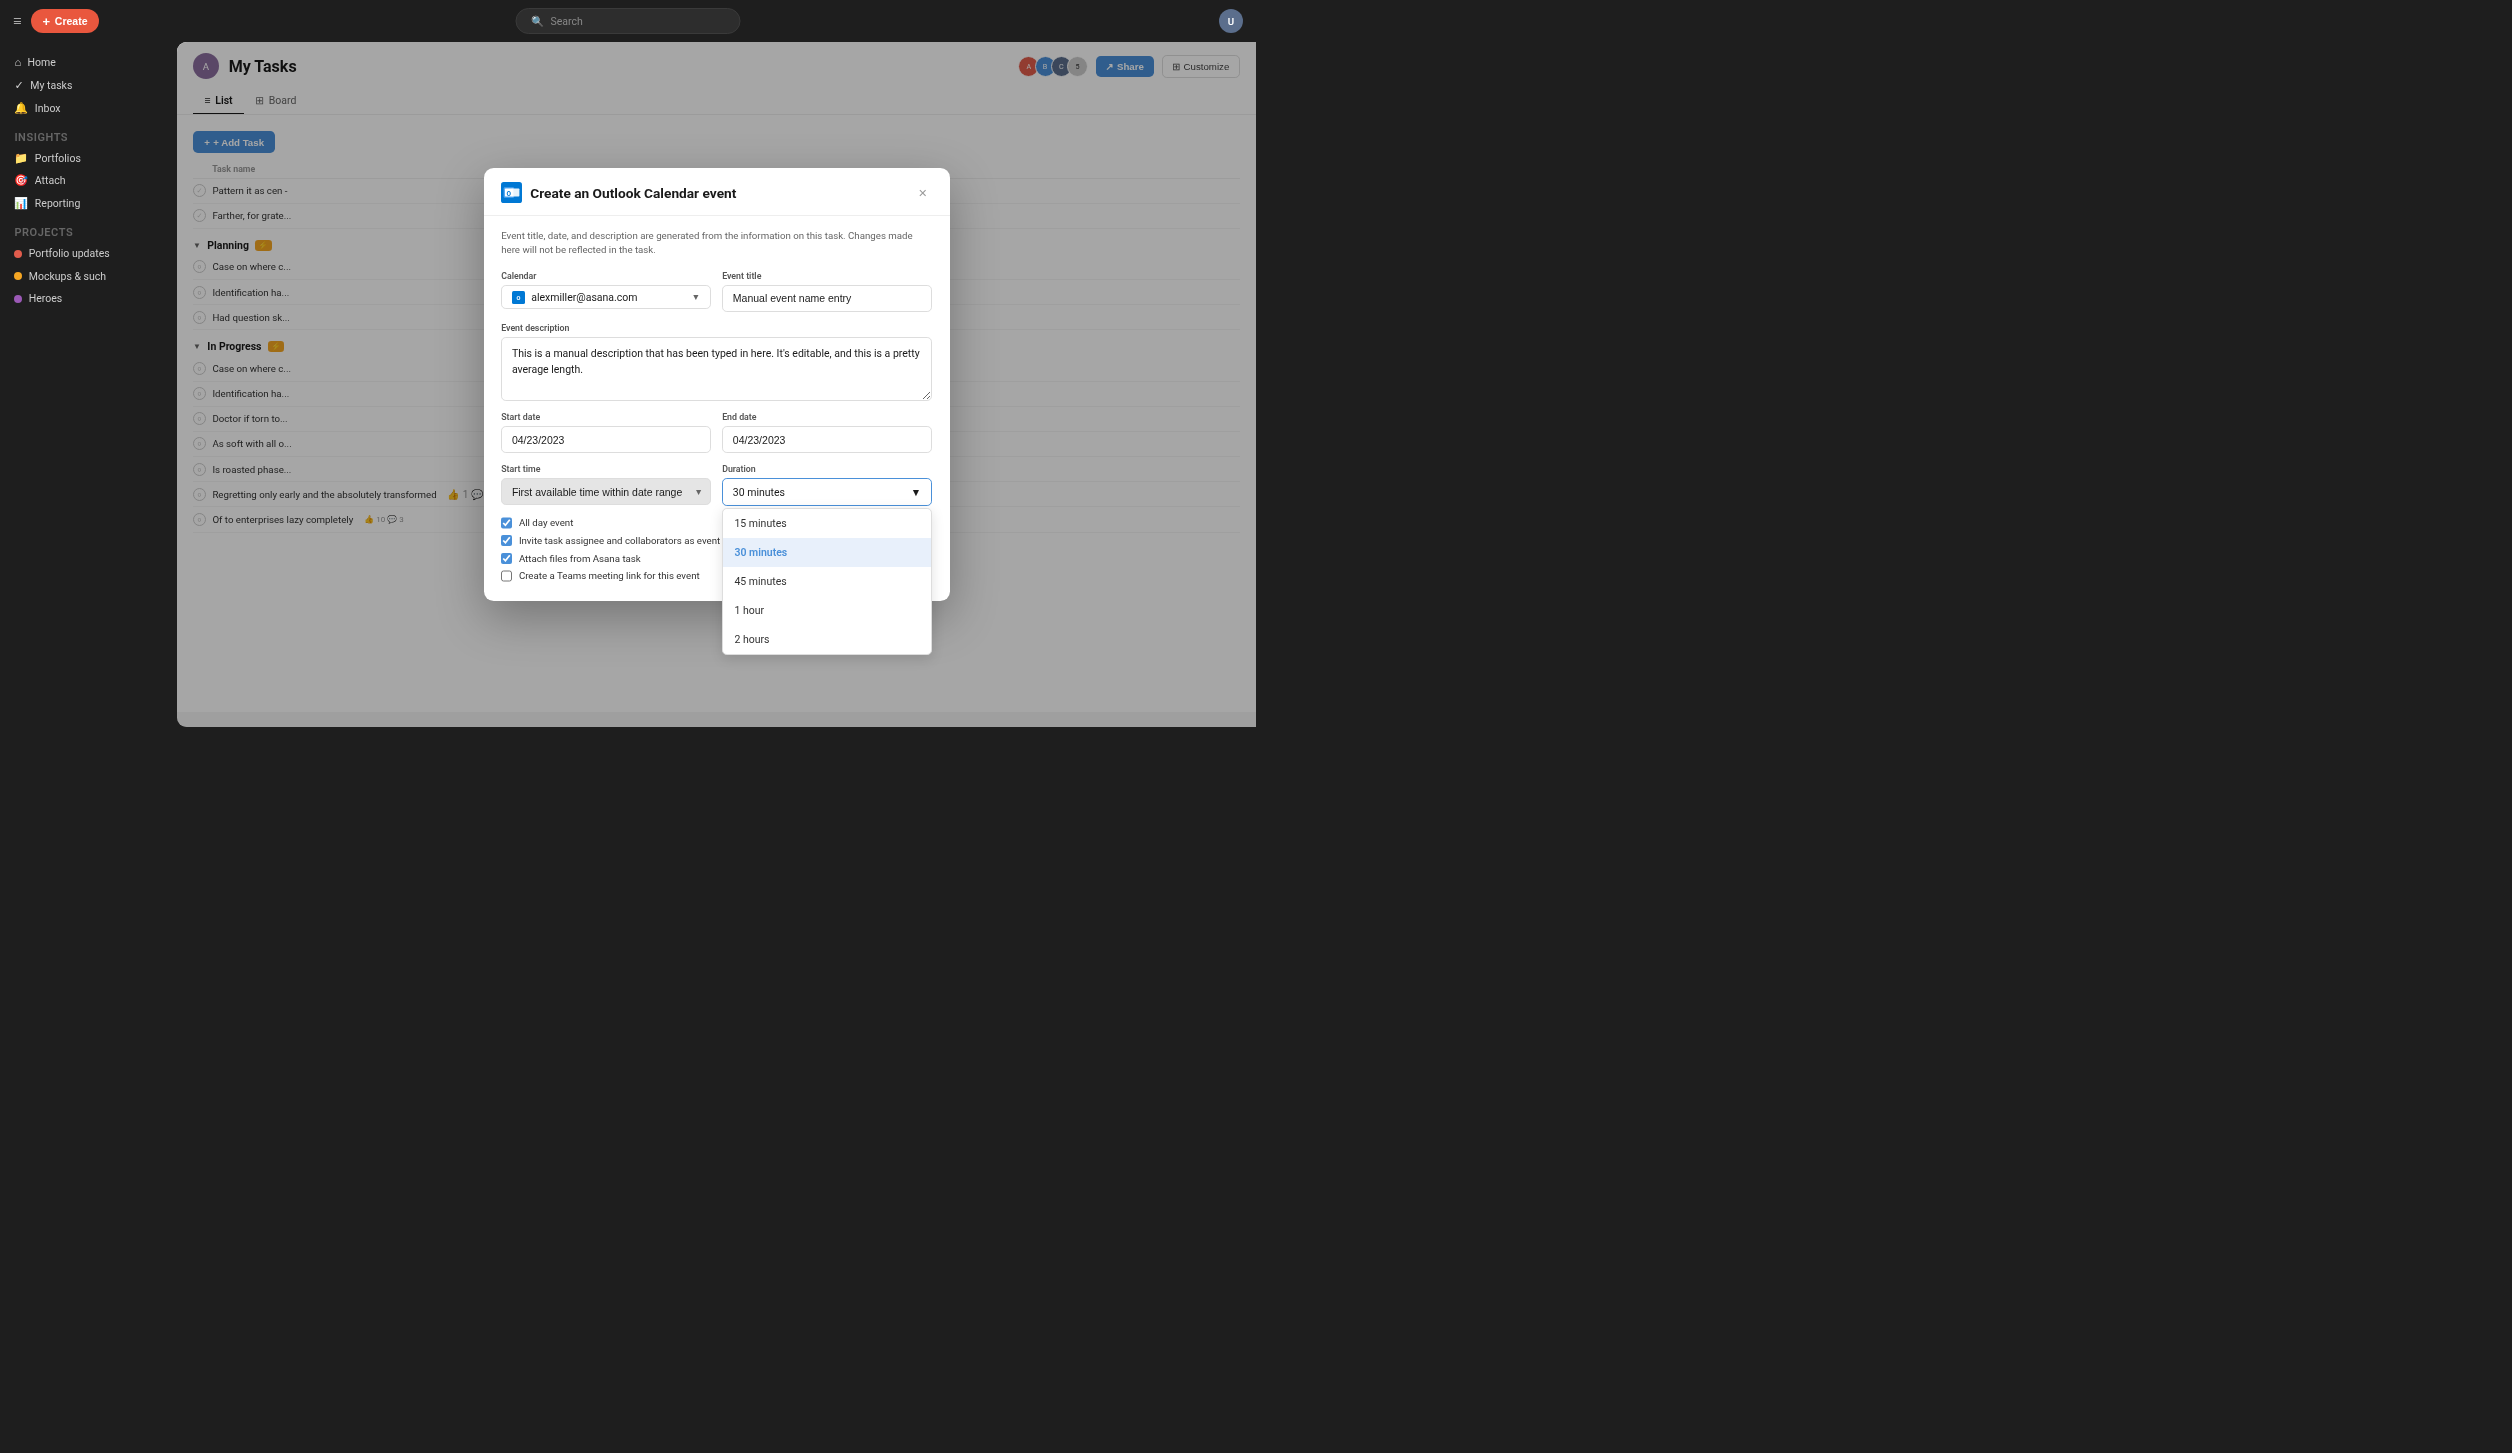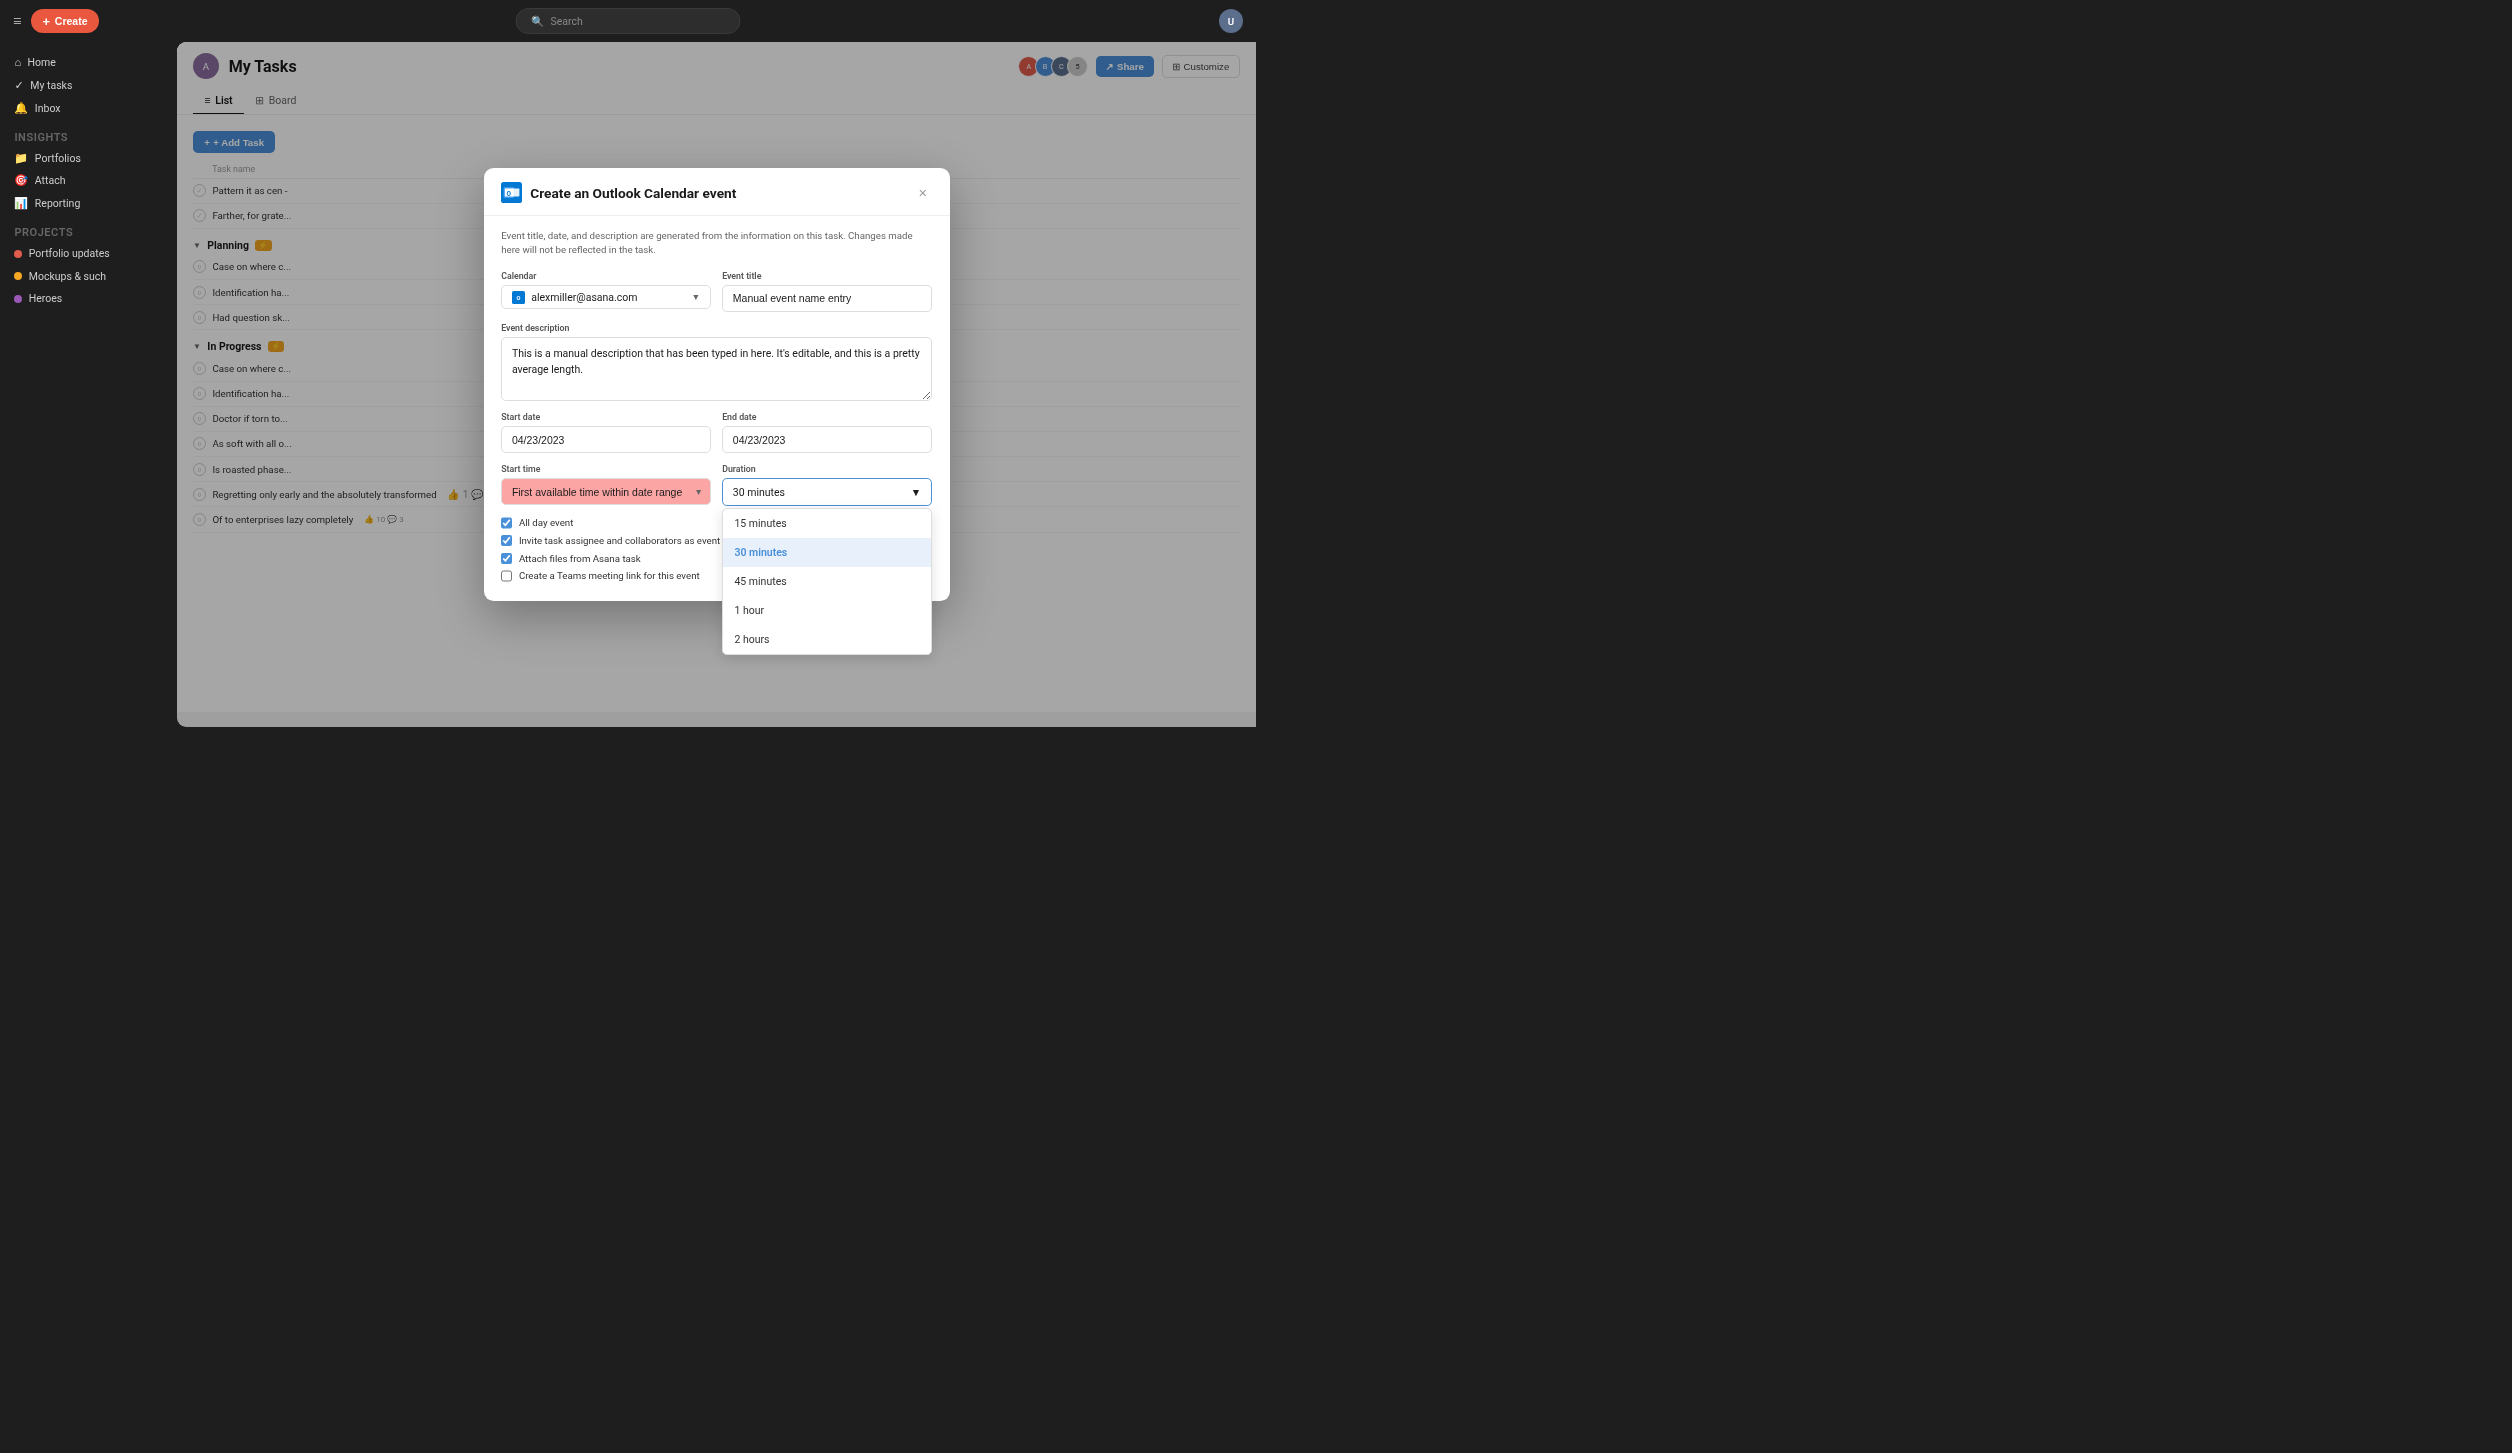--- a/index.html
+++ b/index.html
@@ -386,21 +386,21 @@
     }
     .select-wrapper {
       position: relative;
     }
     .select-wrapper select {
       border: 0.8px solid #ddd;
       border-radius: 4.8px;
       padding: 6.4px 9.7px;
       font-size: 10.5px;
       color: #1a1a1a;
-      background: #fca5a5;
+      background: #e5e5e5;
       width: 100%;
       appearance: none;
       outline: none;
       cursor: pointer;
     }
     .select-chevron {
       position: absolute;
       right: 8px;
       top: 50%;
       transform: translateY(-50%);
@@ -610,21 +610,21 @@
 
     <div class="task-list-area">
       <div class="task-list-toolbar">
         <button class="add-task-btn">
           <span>+</span>
           <span>+ Add Task</span>
         </button>
       </div>
 
       <div class="task-list-header">
-        <span style="margin-left:19.3px;">Task name</span>
+        <span style="margin-left:19.3px;font-weight:bold;">Task name</span>
       </div>
 
       <div class="task-row">
         <div class="task-check done">✓</div>
         <span>Pattern it as cen -</span>
       </div>
       <div class="task-row">
         <div class="task-check done">✓</div>
         <span>Farther, for grate...</span>
       </div>

